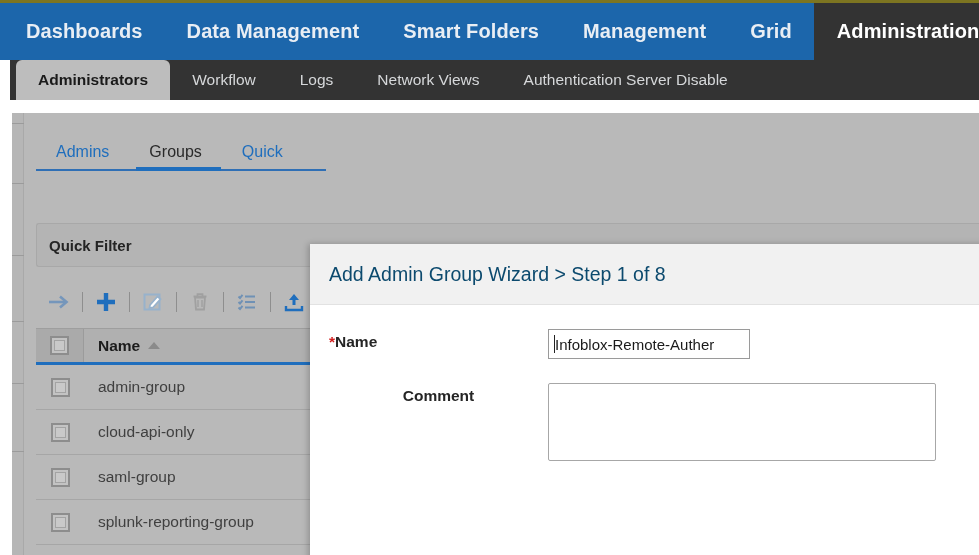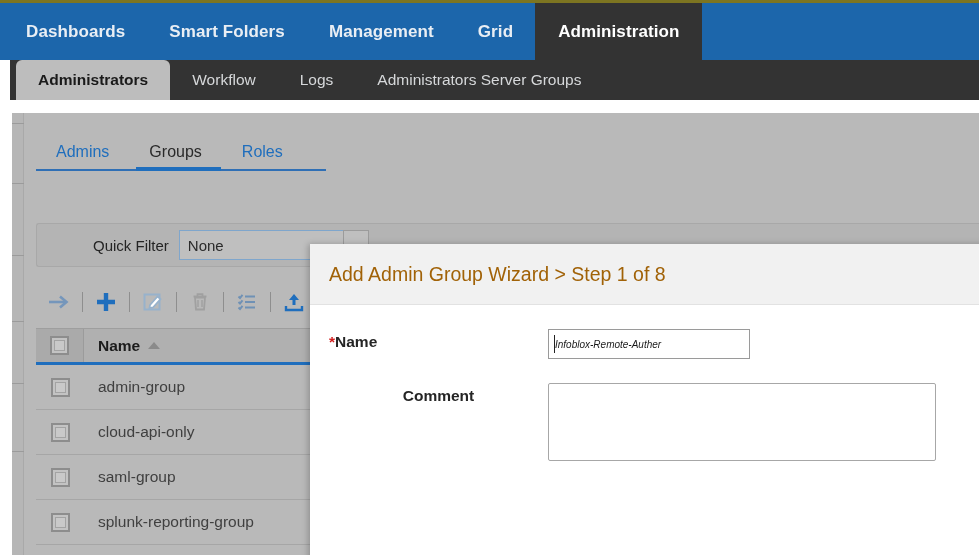--- a/index.html
+++ b/index.html
@@ -21,21 +21,21 @@
   
   .primary-nav {
     position: absolute; top: 3px; left: 0; width: 979px; height: 57px;
     background: #1c66ab;
     display: flex; align-items: stretch;
   }
   .primary-nav .nav-item {
     display: flex; align-items: center;
     padding: 0 22px;
     color: #e9eef4;
-    font-size: 17px;
+    font-size: 20px;
     font-weight: bold;
     letter-spacing: .1px;
     white-space: nowrap;
     cursor: pointer;
   }
   .primary-nav .nav-item:first-child { padding-left: 26px; }
   .primary-nav .nav-item.active {
     background: #333333;
     color: #ffffff;
     padding-left: 23px;
@@ -115,22 +115,22 @@
   .filter-bar {
     position: absolute; top: 110px; left: 24px; right: 0; height: 44px;
     background: #b4b4b4;
     border: 1px solid #a8a8a8;
     border-right: none;
     border-radius: 3px;
     display: flex; align-items: center;
     padding-left: 12px;
   }
   .filter-bar .filter-label {
-    font-size: 15px; font-weight: normal; color: #242424;
-    margin-right: 10px; white-space: nowrap; margin-left: 44px;
+    font-size: 15px; font-weight: bold; color: #242424;
+    margin-right: 10px; white-space: nowrap;
   }
   .filter-select {
     position: relative;
     width: 165px; height: 30px;
     background: #bfbfbf;
     border: 1px solid #7fa6cc;
     display: flex; align-items: center;
     padding-left: 8px;
     font-size: 15px; color: #2b2b2b;
     cursor: pointer;
@@ -220,21 +220,21 @@
     overflow: hidden;
   }
   .modal-header {
     height: 61px;
     background: #f1f1f1;
     border-bottom: 1px solid #e2e2e2;
     display: flex; align-items: center;
     padding-left: 19px;
   }
   .modal-title {
-    font-size: 19.5px; color: #a16207;
+    font-size: 19.5px; color: #0c4a6e;
   }
   .modal-body {
     position: relative;
     padding: 0;
     height: 363px;
     background: #ffffff;
   }
 
   .form-row {
     display: flex; align-items: flex-start;
@@ -246,29 +246,28 @@
     padding-top: 4px;
     flex: 0 0 auto;
   }
   .req-star { color: #d21d1d; font-weight: bold; }
 
   .name-row { margin-top: 24px; }
   .text-input {
     width: 202px; height: 30px;
     border: 1px solid #9a9a9a;
     background: #ffffff;
-    font-size: 10px;
+    font-size: 15px;
     color: #1a1a1a;
     padding: 0 4px 0 5px;
     font-family: "Liberation Sans", sans-serif;
     position: relative;
     display: flex; align-items: center;
     overflow: hidden;
     white-space: nowrap;
-    font-style: italic;
   }
   .caret-bar {
     display: inline-block;
     width: 1px; height: 18px;
     background: #222; margin-right: 0px;
     flex: 0 0 auto;
   }
   .input-text-val { flex: 0 0 auto; }
 
   .comment-row { margin-top: 24px; text-align: center; }
@@ -289,60 +288,58 @@
 </style>
 </head>
 <body>
 
 <div id="app">
 
   <div class="top-accent"></div>
 
   <nav class="primary-nav">
     <div class="nav-item">Dashboards</div>
+    <div class="nav-item">Data Management</div>
     <div class="nav-item">Smart Folders</div>
     <div class="nav-item">Management</div>
     <div class="nav-item">Grid</div>
     <div class="nav-item active">Administration</div>
   </nav>
 
   <nav class="secondary-nav">
     <div class="sub-item active">Administrators</div>
     <div class="sub-item">Workflow</div>
     <div class="sub-item">Logs</div>
-    <div class="sub-item">Administrators Server Groups</div>
+    <div class="sub-item">Network Views</div>
+    <div class="sub-item">Authentication Server Disable</div>
   </nav>
 
   <div class="page-body">
 
     <div class="content-pane">
 
       <div class="left-gutter">
         <div class="notch" style="top:10px"></div>
         <div class="notch" style="top:70px"></div>
         <div class="notch" style="top:142px"></div>
         <div class="notch" style="top:208px"></div>
         <div class="notch" style="top:270px"></div>
         <div class="notch" style="top:338px"></div>
       </div>
 
       <div class="tertiary-tabs">
         <div class="t-tab">Admins</div>
         <div class="t-tab active">Groups</div>
-        <div class="t-tab">Roles</div>
+        <div class="t-tab">Quick</div>
       </div>
       <div class="tertiary-underline"></div>
       <div class="tertiary-underline-active"></div>
 
       <div class="filter-bar">
         <div class="filter-label">Quick Filter</div>
-        <div class="filter-select">
-          <span>None</span>
-          <span class="caret">⌄</span>
-        </div>
       </div>
 
       <div class="toolbar">
         <div class="tb-btn">
           <svg width="24" height="20" viewBox="0 0 24 20" aria-hidden="true">
             <path d="M2 10 H18" stroke="#7596bb" stroke-width="2.6" fill="none"></path>
             <path d="M13 4.5 L19.5 10 L13 15.5" stroke="#7596bb" stroke-width="2.6" fill="none" stroke-linejoin="miter"></path>
           </svg>
         </div>
         <div class="sep"></div>

